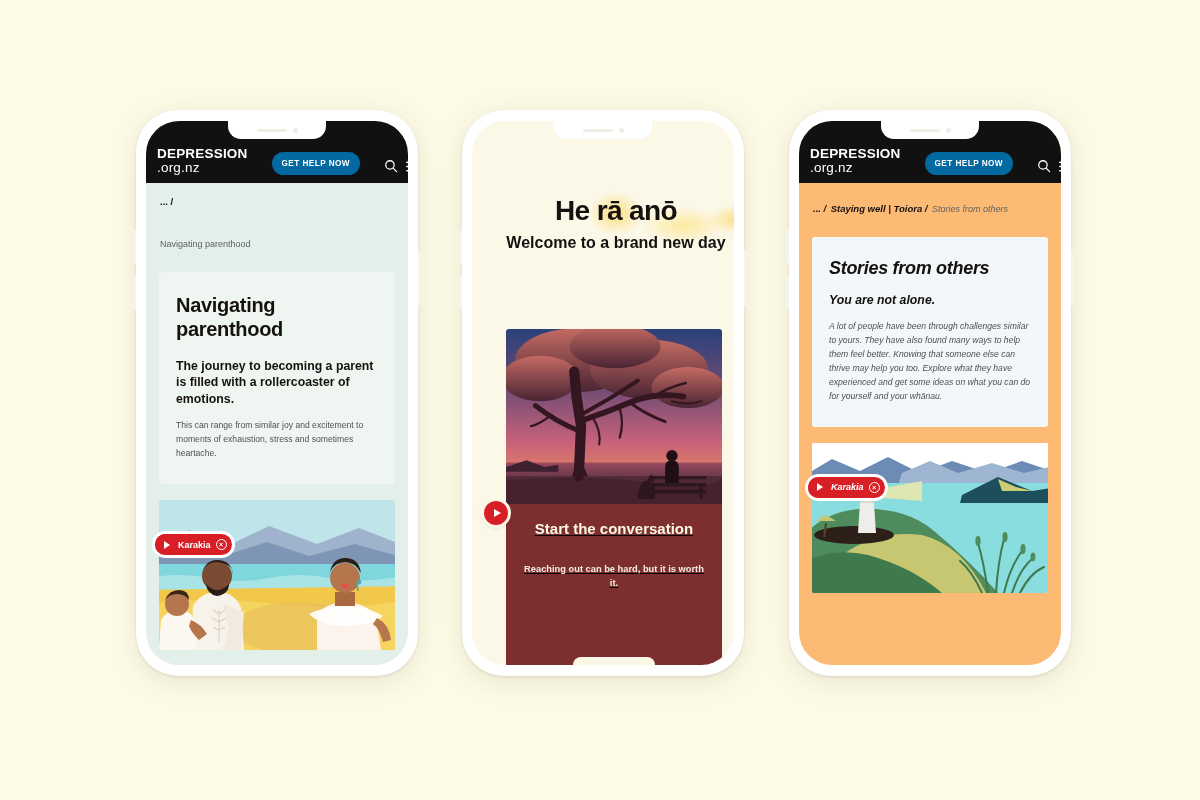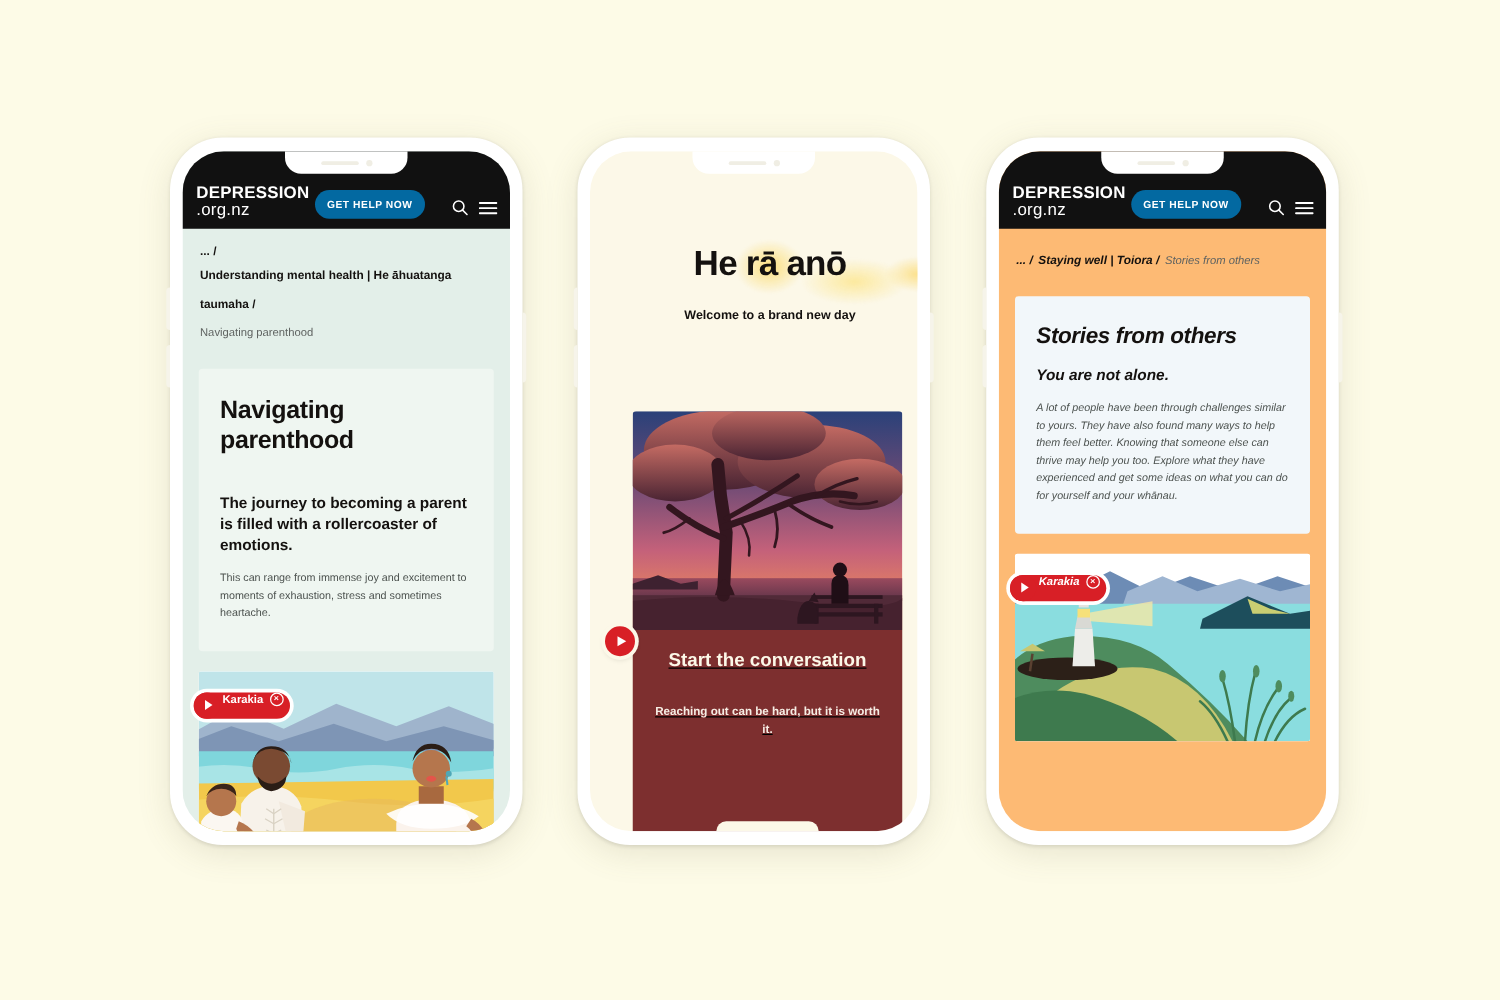--- a/index.html
+++ b/index.html
@@ -39,21 +39,21 @@
     border-radius: 0 0 13px 13px; z-index: 40;
     display: flex; align-items: center; justify-content: center; gap: 6px;
   }
   .notch .grille { width: 30px; height: 3px; border-radius: 2px; background: #F0EEE4; }
   .notch .cam { width: 5px; height: 5px; border-radius: 50%; background: #F0EEE4; }
 
   
   .site-header {
     position: relative; z-index: 30;
     background: #111111; height: 62px;
-    display: flex; align-items: flex-end; padding: 0 10px 8px 11px; gap: 4px;
+    display: flex; align-items: flex-end; padding: 0 10px 8px 11px; gap: 24px;
   }
   .brand { color: #fff; line-height: 1.02; letter-spacing: .2px; }
   .brand .b1 { display: block; font-size: 13.5px; font-weight: 700; }
   .brand .b2 { display: block; font-size: 13.5px; font-weight: 400; }
   .help-pill {
     background: #0369a1; color: #fff; border: none; border-radius: 20px;
     font-size: 8.2px; font-weight: 700; letter-spacing: .45px;
     padding: 7px 10px; white-space: nowrap; cursor: pointer;
   }
   .hdr-ico { display: flex; align-items: center; }
@@ -73,33 +73,33 @@
   .crumb.inline .dots { display: inline; }
 
   .card {
     margin: 18px 13px 0 13px; border-radius: 3px;
     padding: 21px 17px 23px 17px;
   }
   .card.mintcard { background: #EFF6F1; }
   .card.bluecard { background: #F2F7FA; }
   .card h1 { font-size: 20px; font-weight: 700; color: #14110F; line-height: 1.22; letter-spacing: -.3px; }
   .card h1.small { font-size: 18px; }
-  .card h2 { font-size: 12.3px; font-weight: 700; color: #14110F; line-height: 1.35; margin-top: 30px; }
+  .card h2 { font-size: 12.3px; font-weight: 700; color: #14110F; line-height: 1.35; margin-top: 16px; }
   .card h2.tight { margin-top: 12px; }
   .card p  { font-size: 8.6px; font-weight: 400; color: #4C524F; line-height: 1.62; margin-top: 12px; }
 
   
   .media-wrap { position: relative; margin: 16px 13px 0 13px; }
   .media {
     position: relative; height: 150px; overflow: hidden;
     background: #fff; border-radius: 2px;
   }
   .karakia {
-    position: absolute; left: -4px; top: 17px; z-index: 20;
-    display: flex; align-items: flex-start;
+    position: absolute; left: -4px; top: 34px; z-index: 20;
+    display: flex; align-items: center;
     background: #D81F26; color: #fff; border-radius: 20px;
     padding: 0 5px 0 0; height: 21px;
     box-shadow: 0 0 0 3px #FFFFFF;
     cursor: pointer;
   }
   .karakia .pbtn {
     width: 21px; height: 21px; border-radius: 50%; background: #D81F26;
     display: flex; align-items: center; justify-content: center; flex: none;
   }
   .karakia .pbtn i {
@@ -119,21 +119,21 @@
   .sun-blob {
     position: absolute; right: -14px; top: 54px; width: 170px; height: 74px; z-index: 1;
     background:
       radial-gradient(ellipse 38px 30px at 22% 52%, #FBDF7E 0%, rgba(251,223,126,0) 72%),
       radial-gradient(ellipse 56px 24px at 62% 68%, #FCE99E 0%, rgba(252,233,158,0) 76%),
       radial-gradient(ellipse 34px 18px at 92% 60%, #FBE08A 0%, rgba(251,224,138,0) 78%);
     filter: blur(1px);
   }
   .hero2 { position: relative; z-index: 5; padding: 76px 0 0 26px; }
   .hero2 h1 { font-size: 28px; font-weight: 700; color: #14110F; letter-spacing: -.6px; line-height: 1; }
-  .hero2 p  { font-size: 10px; font-weight: 700; color: #14110F; margin-top: 22px; }
+  .hero2 p  { font-size: 16px; font-weight: 700; color: #14110F; margin-top: 9px; }
 
   .story2 {
     position: absolute; left: 34px; right: 12px; top: 208px; bottom: 0;
     border-radius: 3px 3px 0 0; overflow: hidden; z-index: 6; text-decoration: underline;
   }
   .story2 .illus { position: relative; height: 175px; }
   .story2 .copy { background: #7D2F2F; padding: 16px 16px 18px 16px; height: 100%; }
   .story2 .copy h2 { font-size: 15px; font-weight: 700; color: #FCF8E8; line-height: 1.22; }
   .story2 .copy p  { font-size: 9.3px; font-weight: 700; color: #F6EDE4; line-height: 1.45; margin-top: 25px; }
   .story2 .dock {
@@ -163,28 +163,28 @@
     <div class="screen">
 
       <div class="notch">
         <span class="grille"></span>
         <span class="cam"></span>
       </div>
 
       <div class="page mint">
         <div class="crumb">
           <span class="dots">... /</span>
-          <span class="mid">Understanding mental health | He āhuatanga taumaha /</span><br>
+          <br>
           <span class="leaf">Navigating parenthood</span>
         </div>
 
         <div class="card mintcard">
           <h1>Navigating parenthood</h1>
           <h2>The journey to becoming a parent is filled with a rollercoaster of emotions.</h2>
-          <p>This can range from immense joy and excitement to moments of exhaustion, stress and sometimes heartache.</p>
+          <p>This can range from similar joy and excitement to moments of exhaustion, stress and sometimes heartache.</p>
         </div>
 
         <div class="media-wrap">
           <div class="karakia">
             <span class="pbtn">
                 <i></i>
               </span>
             <span class="klabel">Karakia</span>
             <span class="kclose">×</span>
           </div>

